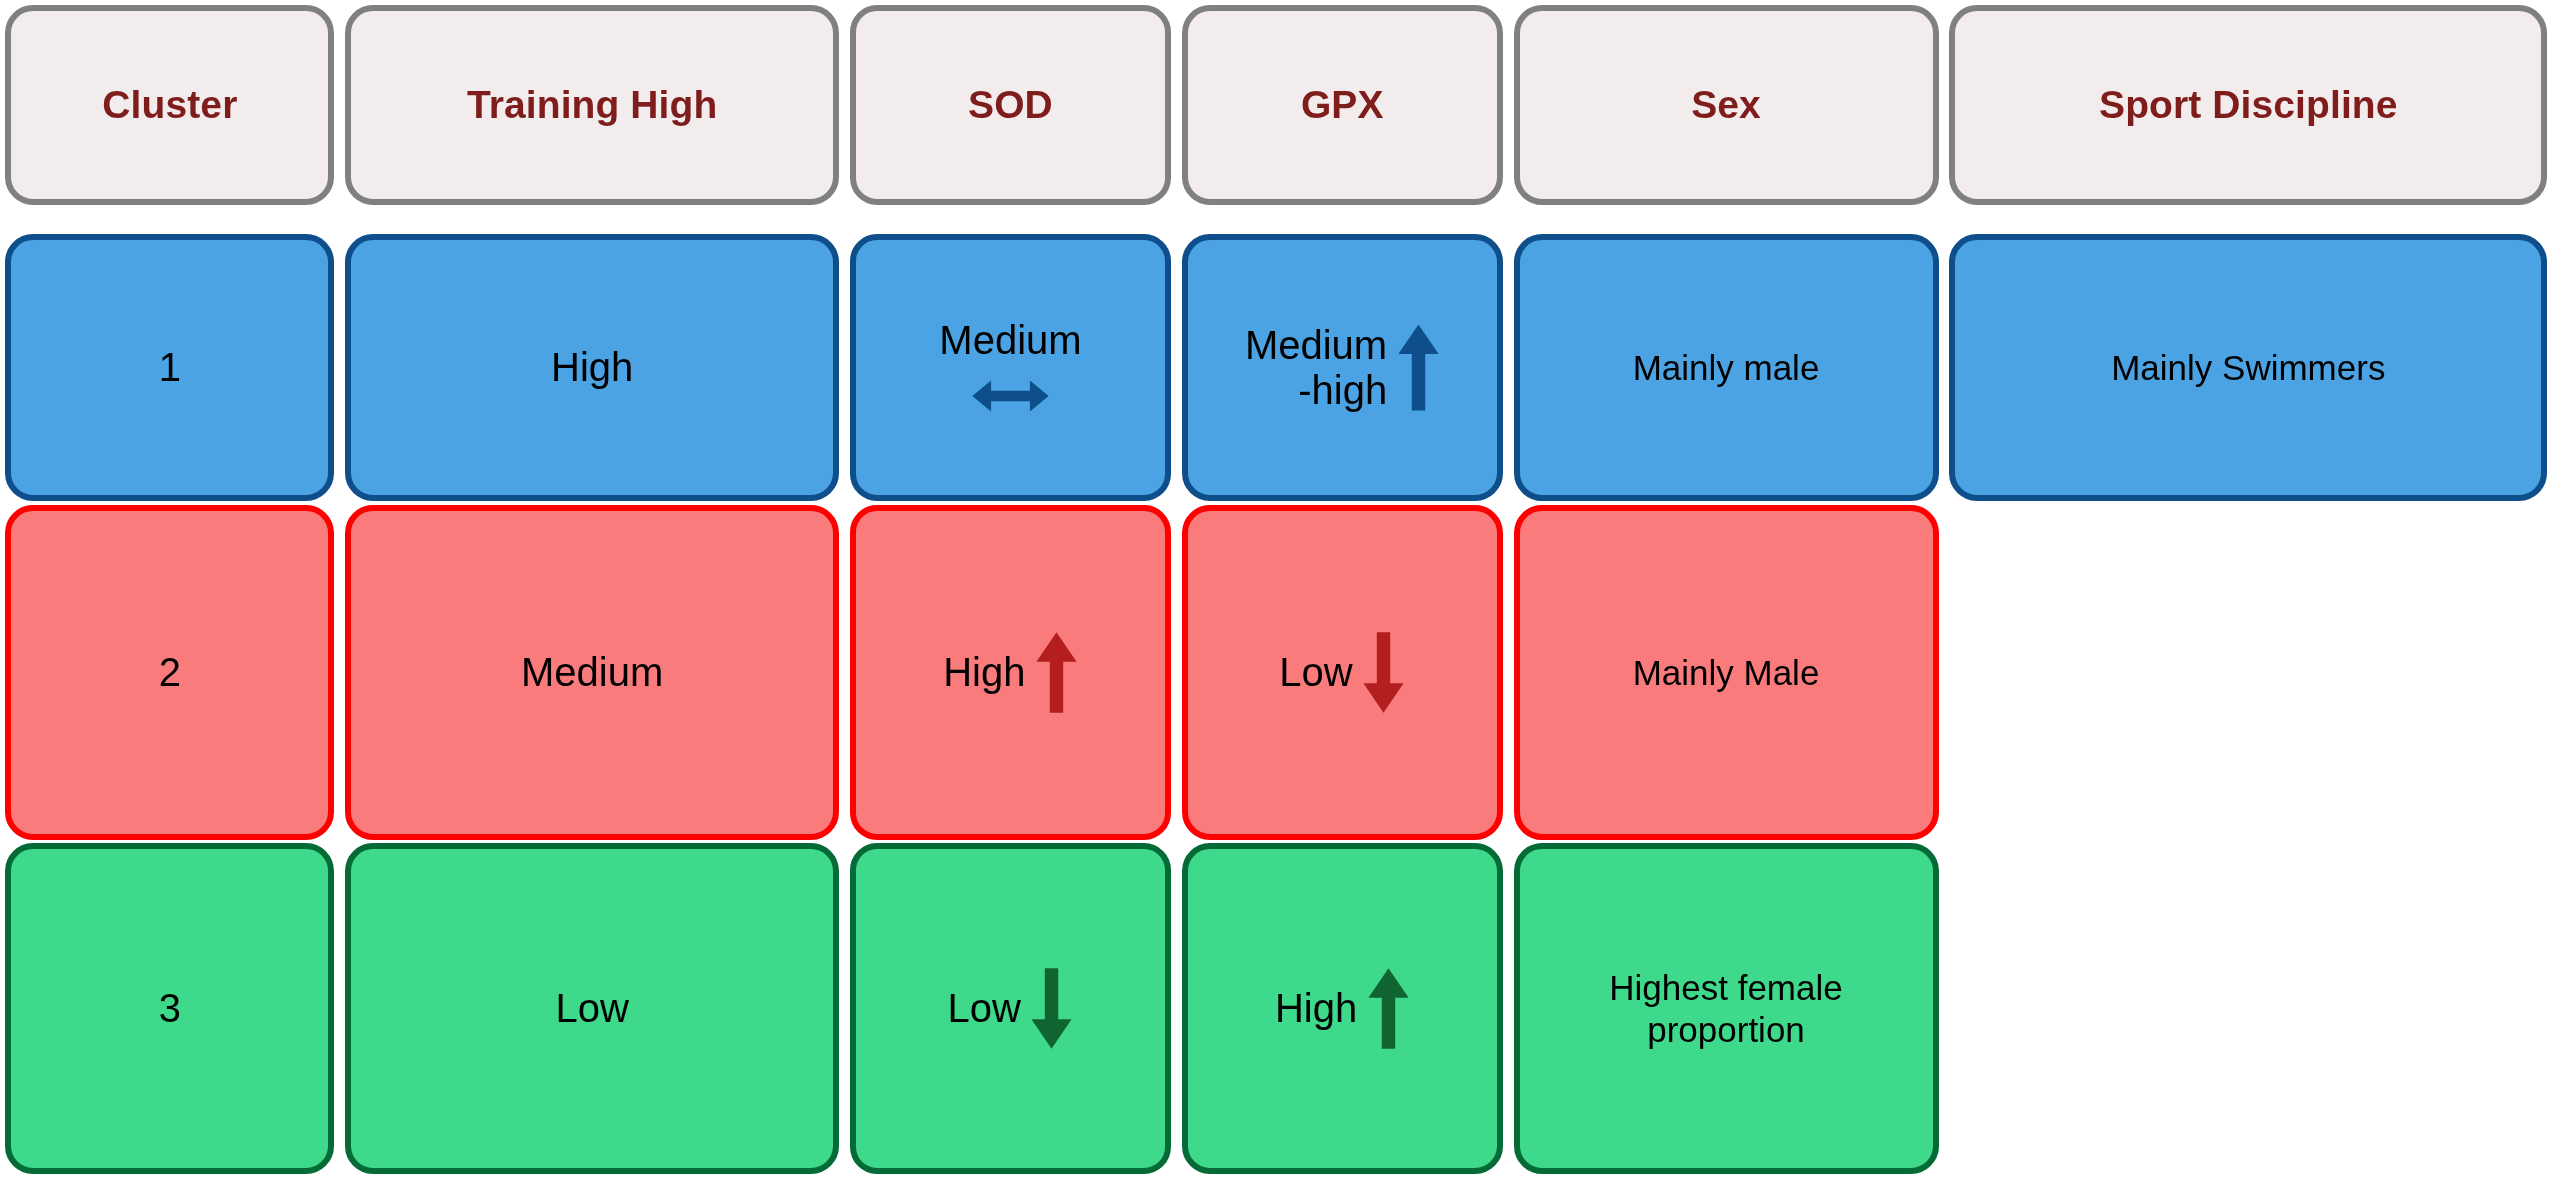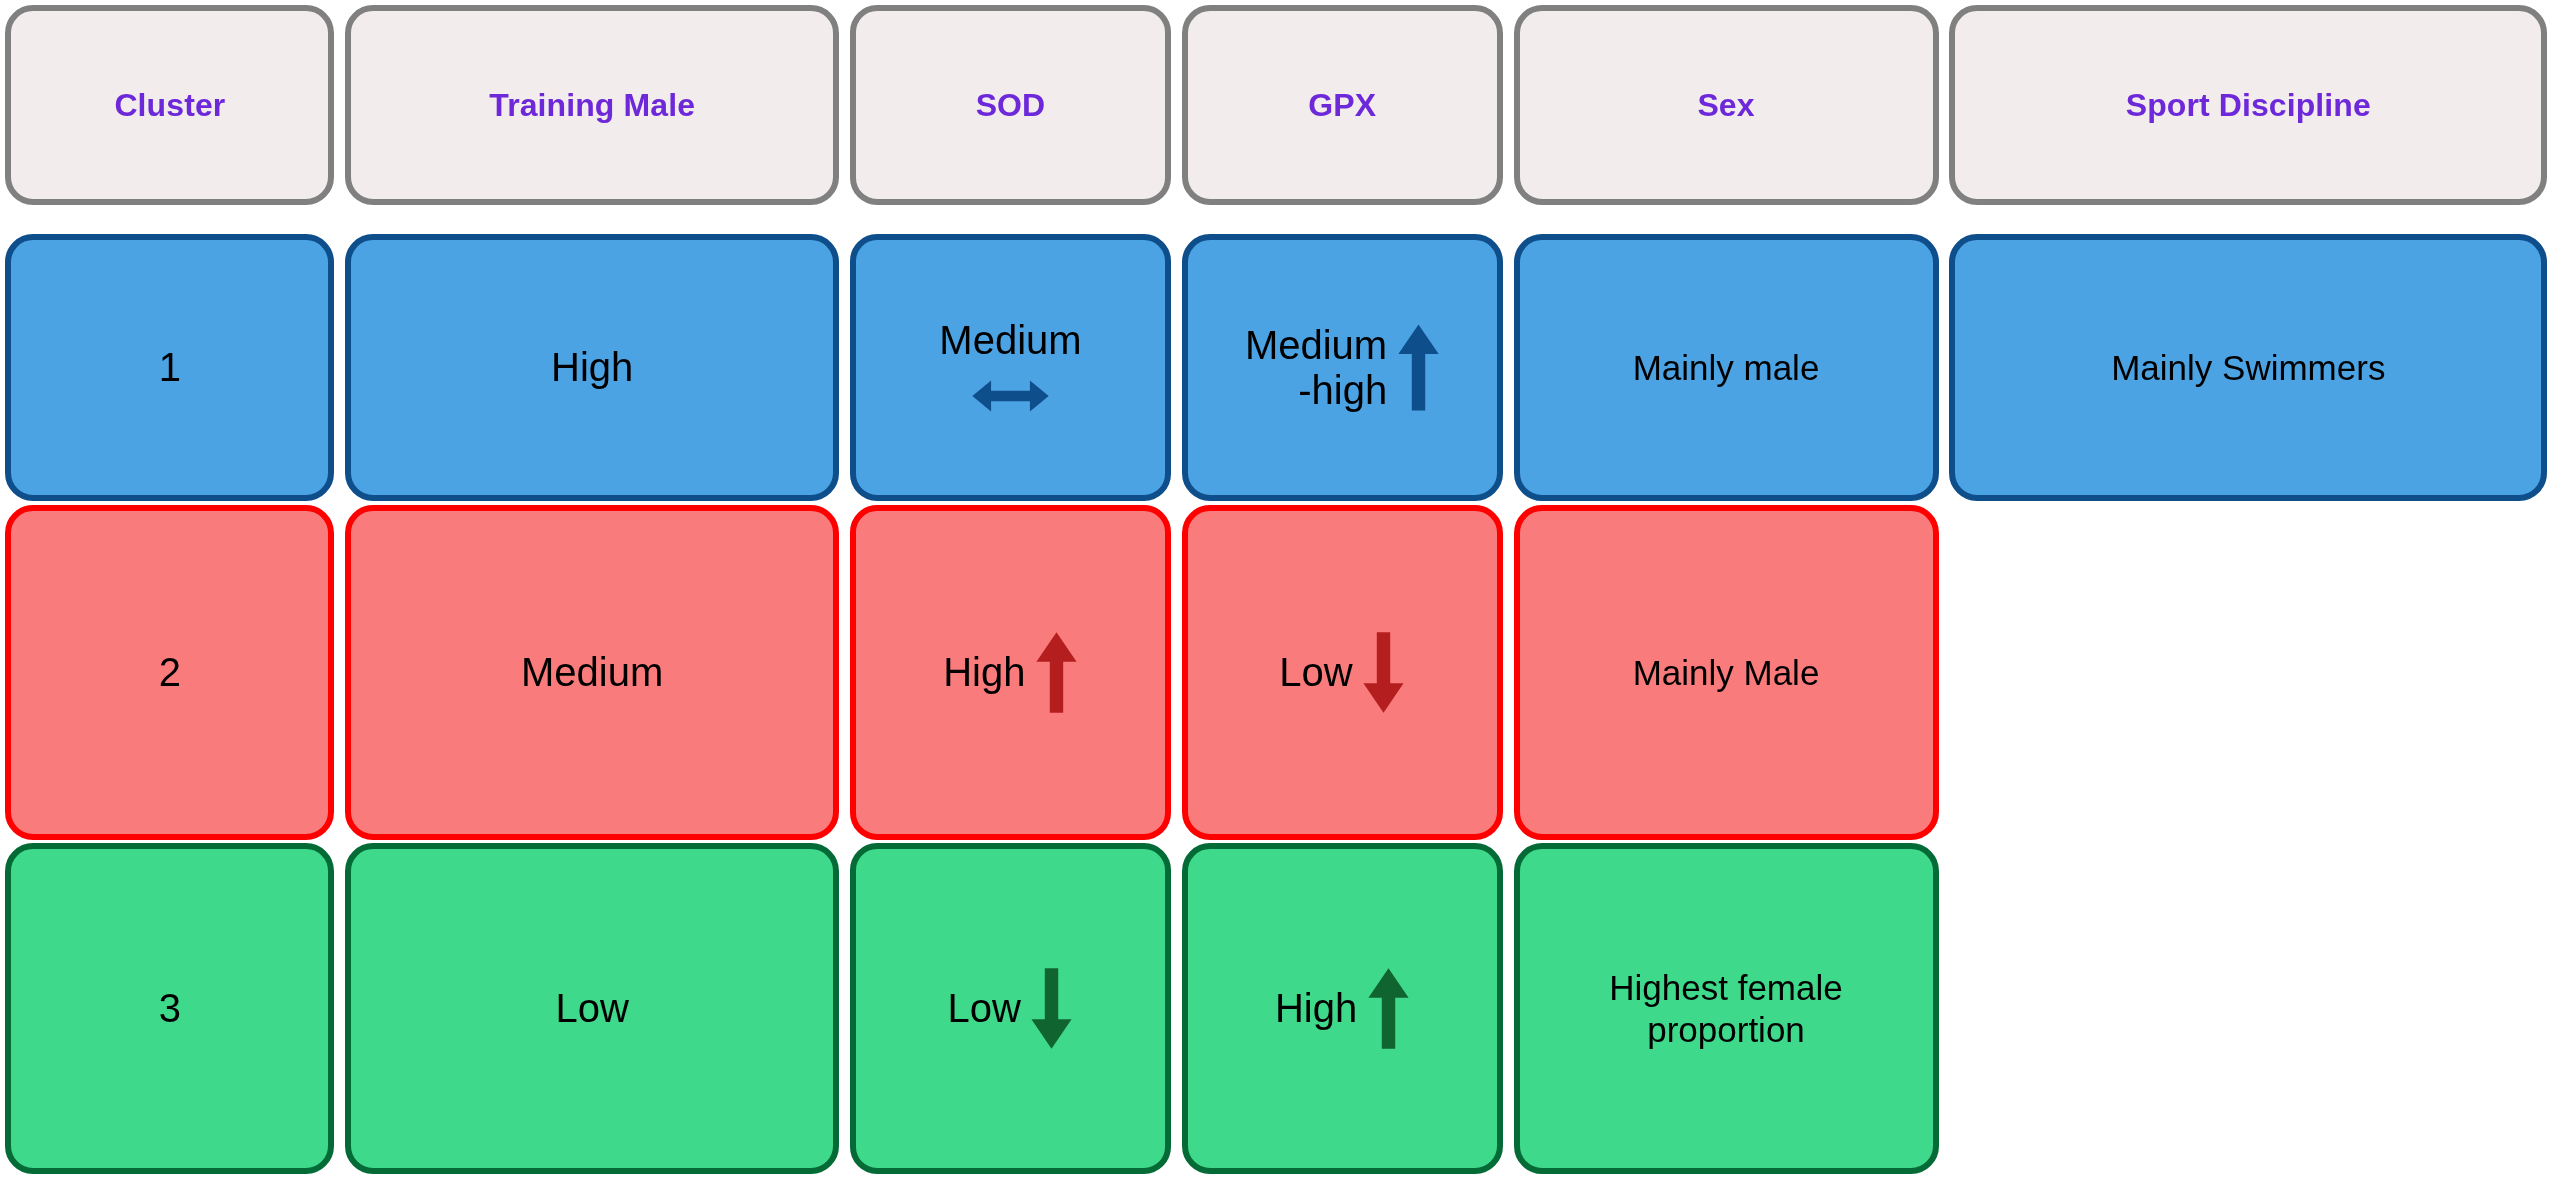--- a/index.html
+++ b/index.html
@@ -52,23 +52,23 @@
   .col-load       { width: 494px;  flex: 0 0 494px; }
   .col-sod        { width: 321px;  flex: 0 0 321px; border-radius: 27px; }
   .col-gpx        { width: 321px;  flex: 0 0 321px; }
   .col-sex        { width: 425px;  flex: 0 0 425px; justify-content: center; }
   .col-sport      { width: 598px;  flex: 0 0 598px; }
 
   
   .cell-header {
     background: #F2ECEC;
     border: 6px solid #808080;
-    color: #6d28d9;
+    color: #7f1d1d;
     font-weight: bold;
-    font-size: 32px;
+    font-size: 39px;
     letter-spacing: 0.1px;
   }
 
   
   .cell-c1 {
     background: #4BA3E3;
     border: 6px solid #0D4E8B;
     color: #000000;
     font-size: 40px;
   }
@@ -116,21 +116,21 @@
 </head>
 <body>
 
 <div id="table-wrap">
 
   <div class="row row-header">
     <div class="cell cell-header col-cluster">
       <span>Cluster</span>
     </div>
     <div class="cell cell-header col-load">
-      <span>Training Male</span>
+      <span>Training High</span>
     </div>
     <div class="cell cell-header col-sod">
       <span>SOD</span>
     </div>
     <div class="cell cell-header col-gpx">
       <span>GPX</span>
     </div>
     <div class="cell cell-header col-sex">
       <span>Sex</span>
     </div>

